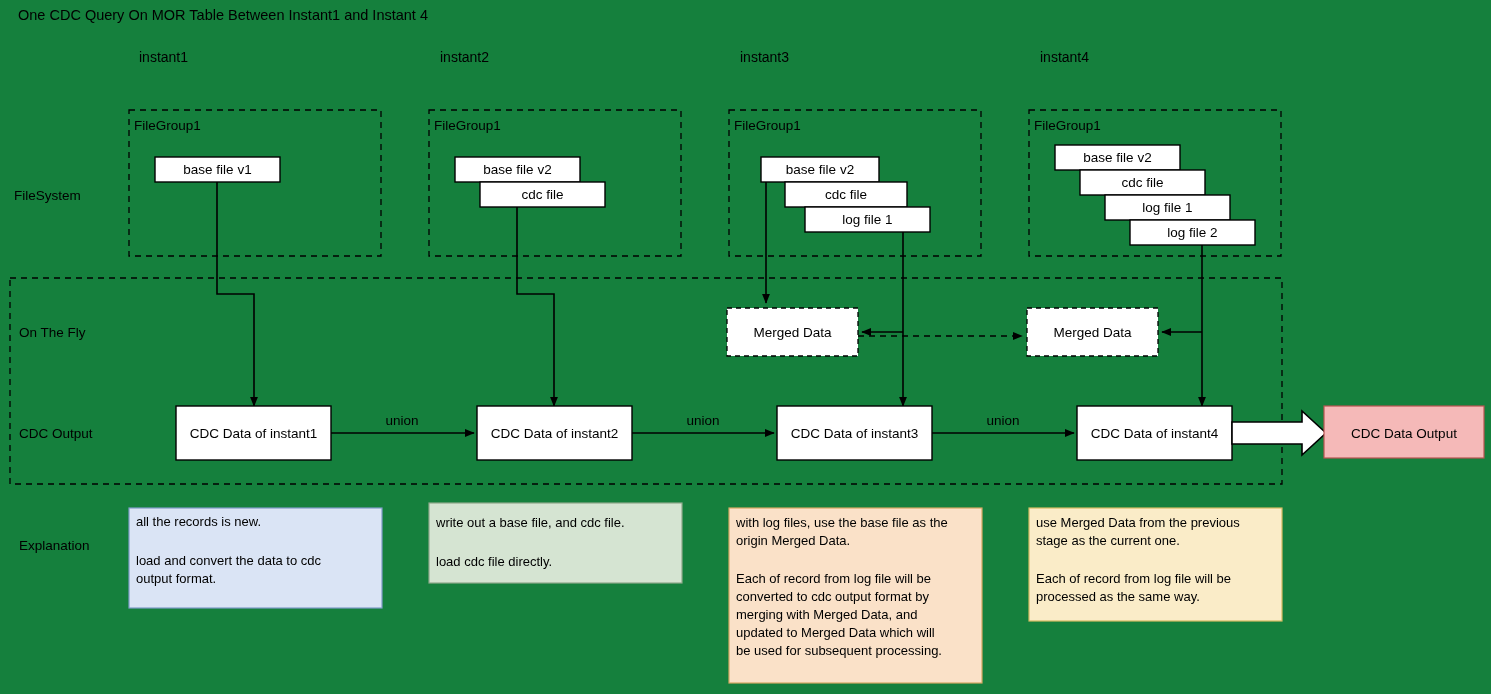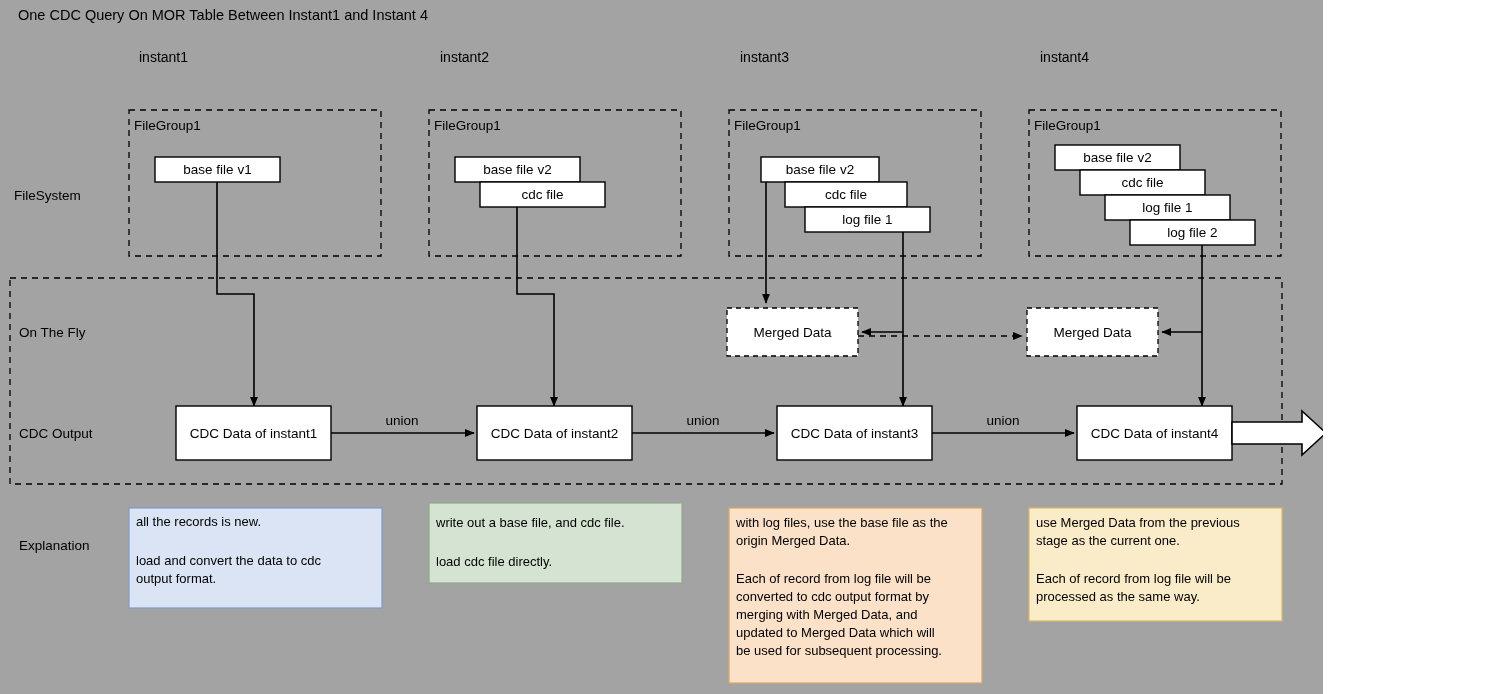--- a/index.html
+++ b/index.html
@@ -6,23 +6,23 @@
     margin: 0;
     padding: 0;
     background: #ffffff;
   }
   body {
     font-family: "Liberation Sans", sans-serif;
     color: #000000;
   }
   #stage {
     position: relative;
-    width: 1323px;
+    width: 1491px;
     height: 694px;
-    background: #a3a3a3;
+    background: #15803d;
     overflow: hidden;
     text-align: right;
   }
   svg.diagram {
     position: absolute;
     left: 0;
     top: 0;
     width: 1491px;
     height: 694px;
   }

